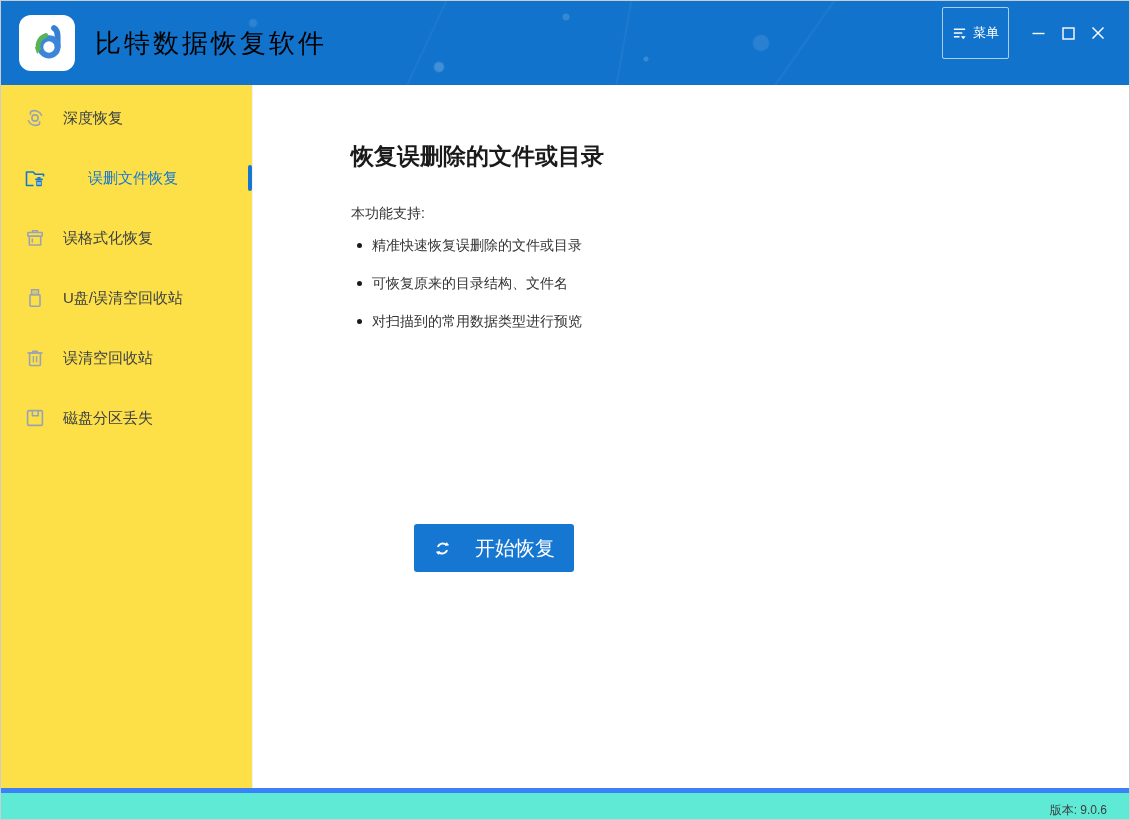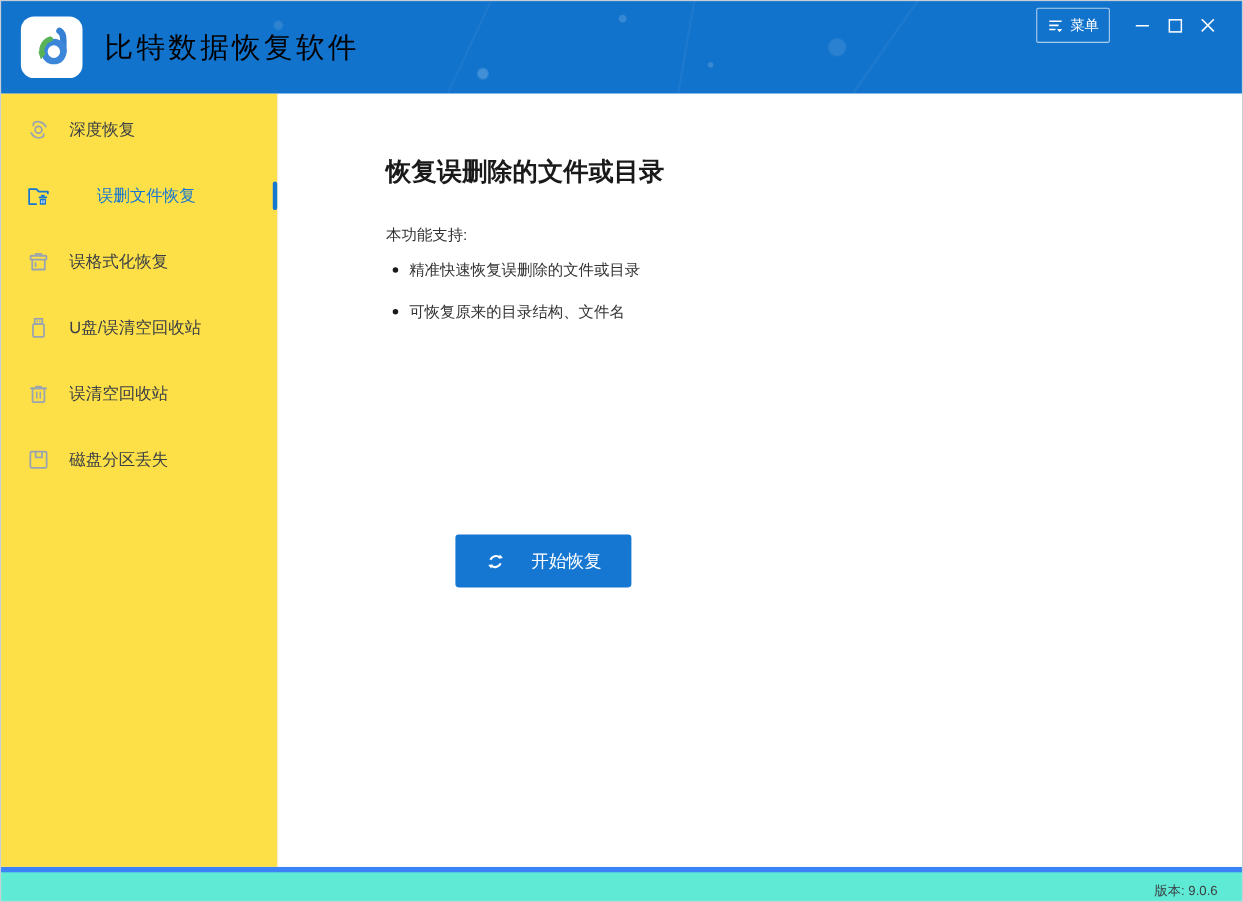--- a/index.html
+++ b/index.html
@@ -32,21 +32,21 @@
   }
   .app-title{
     margin-left:20px; color:#000000; font-size:26px; letter-spacing:3px;
     font-weight:400; position:relative; z-index:2;
   }
   .titlebar-right{
     position:absolute; right:16px; top:6px; display:flex; align-items:center;
     z-index:3;
   }
   .menu-btn{
-    display:flex; align-items:center; gap:6px; padding:6px 9px;
+    display:flex; align-items:center; gap:6px; padding:16px 9px;
     border:1px solid rgba(255,255,255,.65); border-radius:2px;
     color:#ffffff; font-size:13px; cursor:pointer; margin-right:14px;
   }
   .win-btn{
     width:30px; height:24px; display:flex; align-items:center; justify-content:center;
     cursor:pointer; color:#fff;
   }
   
   .bodyrow{ display:flex; height:703px; }
   .sidebar{
@@ -74,21 +74,21 @@
     position:relative; padding-left:21px; font-size:14px; color:#333333;
     line-height:16px; margin-bottom:22px;
   }
   .bullets li::before{
     content:""; position:absolute; left:6px; top:6px; width:5px; height:5px;
     border-radius:50%; background:#1a1a1a;
   }
   .actions{ display:flex; gap:40px; margin-top:195px; margin-left:63px; }
   .btn{
     width:160px; height:48px; border-radius:3px; display:flex; align-items:center;
-    justify-content:center; gap:23px; font-size:16px; cursor:pointer;
+    justify-content:center; gap:23px; font-size:20px; cursor:pointer;
     font-family:inherit;
   }
   .btn-primary{ background:#1677d2; border:none; color:#ffffff; }
   .btn-secondary{ background:#ffffff; border:1px solid #1677d2; color:#333333; }
   
   .footer{
     height:31px; background:#5eead4; border-top:5px solid #3b82f6;
     display:flex; align-items:flex-end; justify-content:flex-end; padding-right:22px;
   }
   .version{ font-size:12px; color:#3c4046; }
@@ -222,20 +222,21 @@
       </div>
 
     </div>
 
     <div class="main">
       <h1 class="main-title">恢复误删除的文件或目录</h1>
       <p class="intro">本功能支持:</p>
       <ul class="bullets">
         <li>精准快速恢复误删除的文件或目录</li>
         <li>可恢复原来的目录结构、文件名</li>
+        <li>对扫描到的常用数据类型进行预览</li>
       </ul>
 
       <div class="actions">
         <button class="btn btn-primary">
           <span>
             <svg width="19" height="19" viewBox="0 0 24 24">
               <path d="M6.1 9.9 A6.9 6.9 0 0 1 16.9 7.3" fill="none" stroke="#fff" stroke-width="2.5"></path>
               <polygon points="15.4,8.9 20.4,7.9 17.0,3.9" fill="#fff"></polygon>
               <path d="M17.9 14.1 A6.9 6.9 0 0 1 7.1 16.7" fill="none" stroke="#fff" stroke-width="2.5"></path>
               <polygon points="8.6,15.1 3.6,16.1 7.0,20.1" fill="#fff"></polygon>

